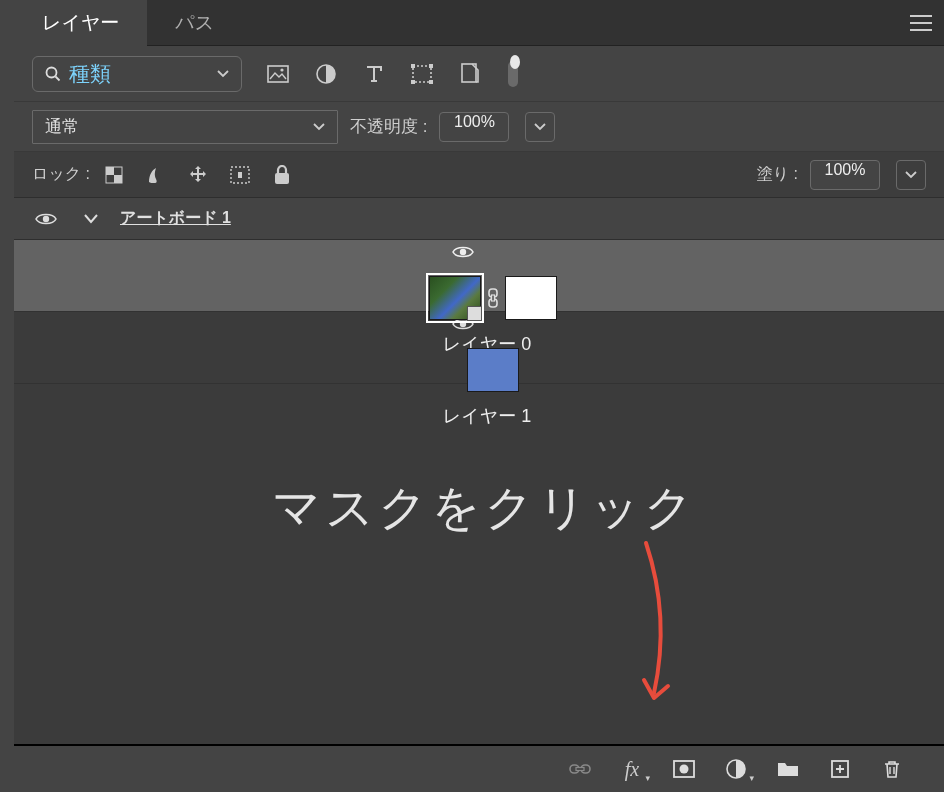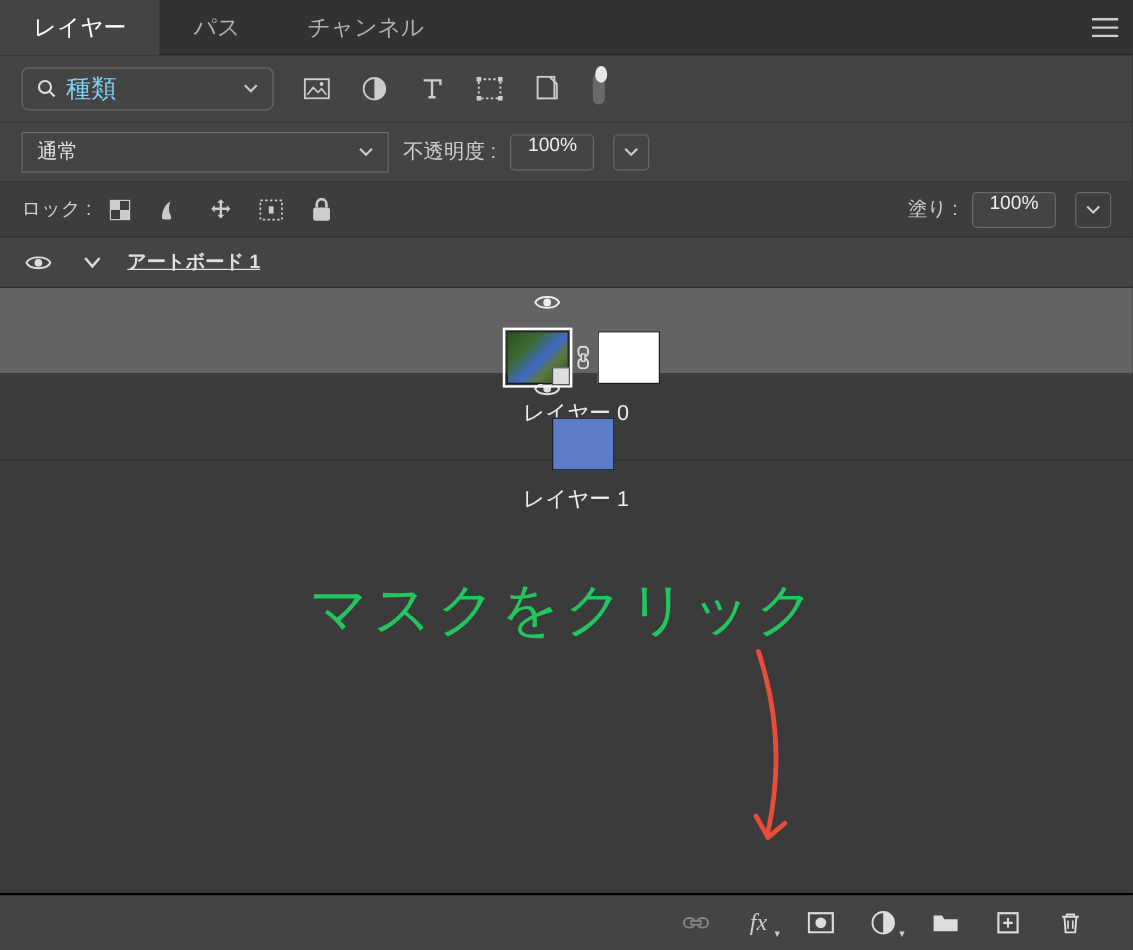--- a/index.html
+++ b/index.html
@@ -1,17 +1,17 @@
 <!DOCTYPE html>
 <html><head>
 <meta charset="utf-8">
 <style>
 * { box-sizing: border-box; margin: 0; padding: 0; }
 body { background: #333; font-family: -apple-system, "Hiragino Kaku Gothic ProN", "Meiryo", sans-serif; color: #e0e0e0; font-size: 16px; overflow: hidden; width: 944px; height: 792px; }
-.panel { width: 944px; height: 792px; background: #444444; display: flex; flex-direction: column; }
+.panel { width: 944px; height: 792px; background: #444444; display: flex; flex-direction: column; padding-left: 14px; }
 
 
 .tabs { display: flex; align-items: center; height: 46px; background: #323232; border-bottom: 1px solid #222; }
 .tab { padding: 0 28px; height: 46px; display: flex; align-items: center; color: #b0b0b0; cursor: pointer; font-size: 19px; }
 .tab.active { background: #444444; color: #fff; }
 .tabs-spacer { flex: 1; }
 .panel-menu { width: 46px; height: 46px; display: flex; align-items: center; justify-content: center; cursor: pointer; }
 
 
 .filter-row { display: flex; align-items: center; height: 56px; padding: 0 18px; gap: 12px; border-bottom: 1px solid #393939; }
@@ -48,40 +48,39 @@
 .thumb { width: 52px; height: 44px; border: 1px solid #1a1a1a; position: relative; }
 .thumb.outlined { outline: 2px solid #fff; outline-offset: 1px; }
 .thumb.img { background: linear-gradient(135deg, #2a5020 0%, #3a6a30 30%, #4168c8 55%, #5a7a40 70%, #2a4a1a 100%); }
 .thumb.white { background: #fff; }
 .thumb.blue { background: #5b7dc8; }
 .smart-badge { position:absolute; right:-2px; bottom:-2px; width:15px; height:15px; background:#ddd; border:1px solid #555; }
 .link-icon { color:#d0d0d0; }
 .layer-name { font-size: 18px; color: #eee; margin-left: 16px; }
 
 
-.annotation-text { position: absolute; left: 258px; top: 278px; font-size: 48px; color: #22c55e; font-family: "Comic Sans MS", "Bradley Hand", cursive; letter-spacing: 4px; pointer-events: none; }
+.annotation-text { position: absolute; left: 258px; top: 278px; font-size: 48px; color: #e5e5e5; font-family: "Comic Sans MS", "Bradley Hand", cursive; letter-spacing: 4px; pointer-events: none; }
 .annotation-arrow { position: absolute; left: 602px; top: 340px; pointer-events: none; }
 
 
 .footer { height: 48px; display: flex; align-items: center; justify-content: flex-end; gap: 28px; padding: 0 40px; border-top: 2px solid #000000; background: #444444; }
 .footer .ficon { width:24px; height:24px; display:flex; align-items:center; justify-content:center; color:#ccc; cursor:pointer; position:relative; }
 .footer .ficon.dim { opacity: 0.5; cursor: default; }
 .submenu-caret { position:absolute; right:-6px; bottom:-2px; font-size:9px; color:#ccc; }
 
 svg { display: block; }
 </style>
 </head>
 <body>
 
 <div class="panel">
 
   <div class="tabs">
     <div class="tab active">レイヤー</div>
     <div class="tab">パス</div>
-    <div class="tab">チャンネル</div>
     <div class="tabs-spacer"></div>
     <div class="panel-menu">
       <svg width="22" height="16" viewBox="0 0 22 16">
           <path d="M0 1h22M0 8h22M0 15h22" stroke="#ccc" stroke-width="2"></path>
         </svg>
     </div>
   </div>
 
   <div class="filter-row">
     <div class="filter-select">

